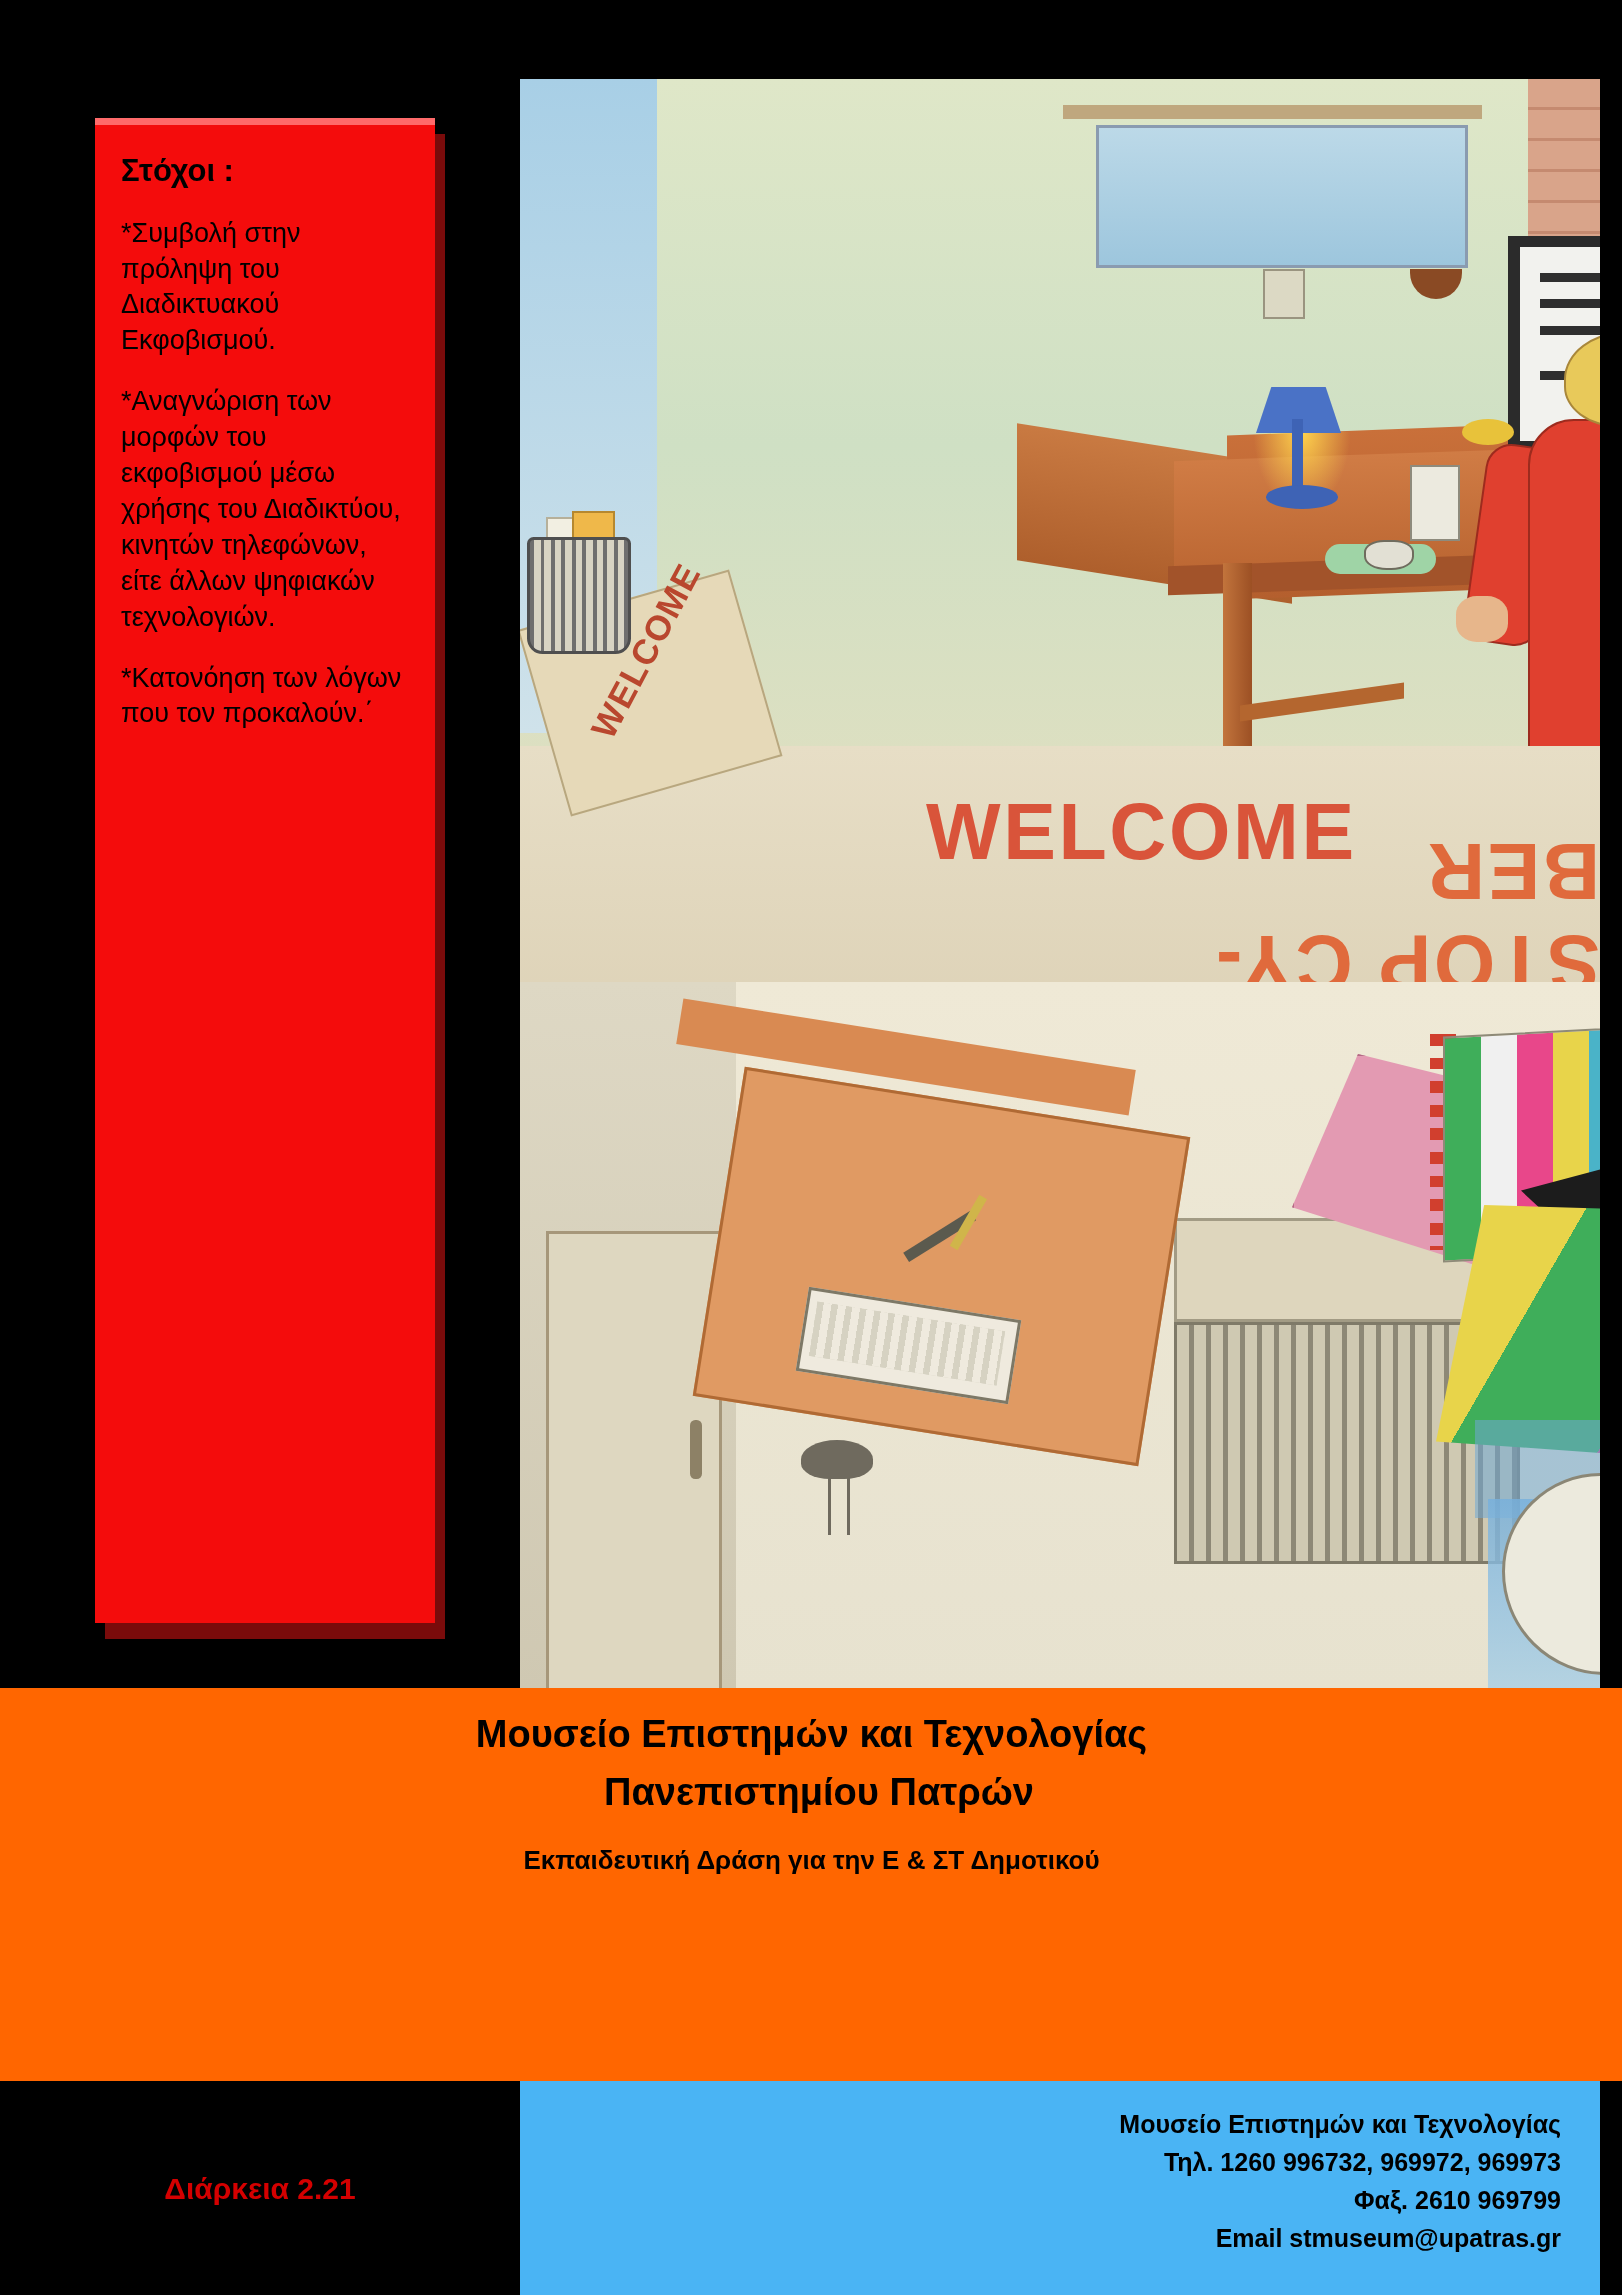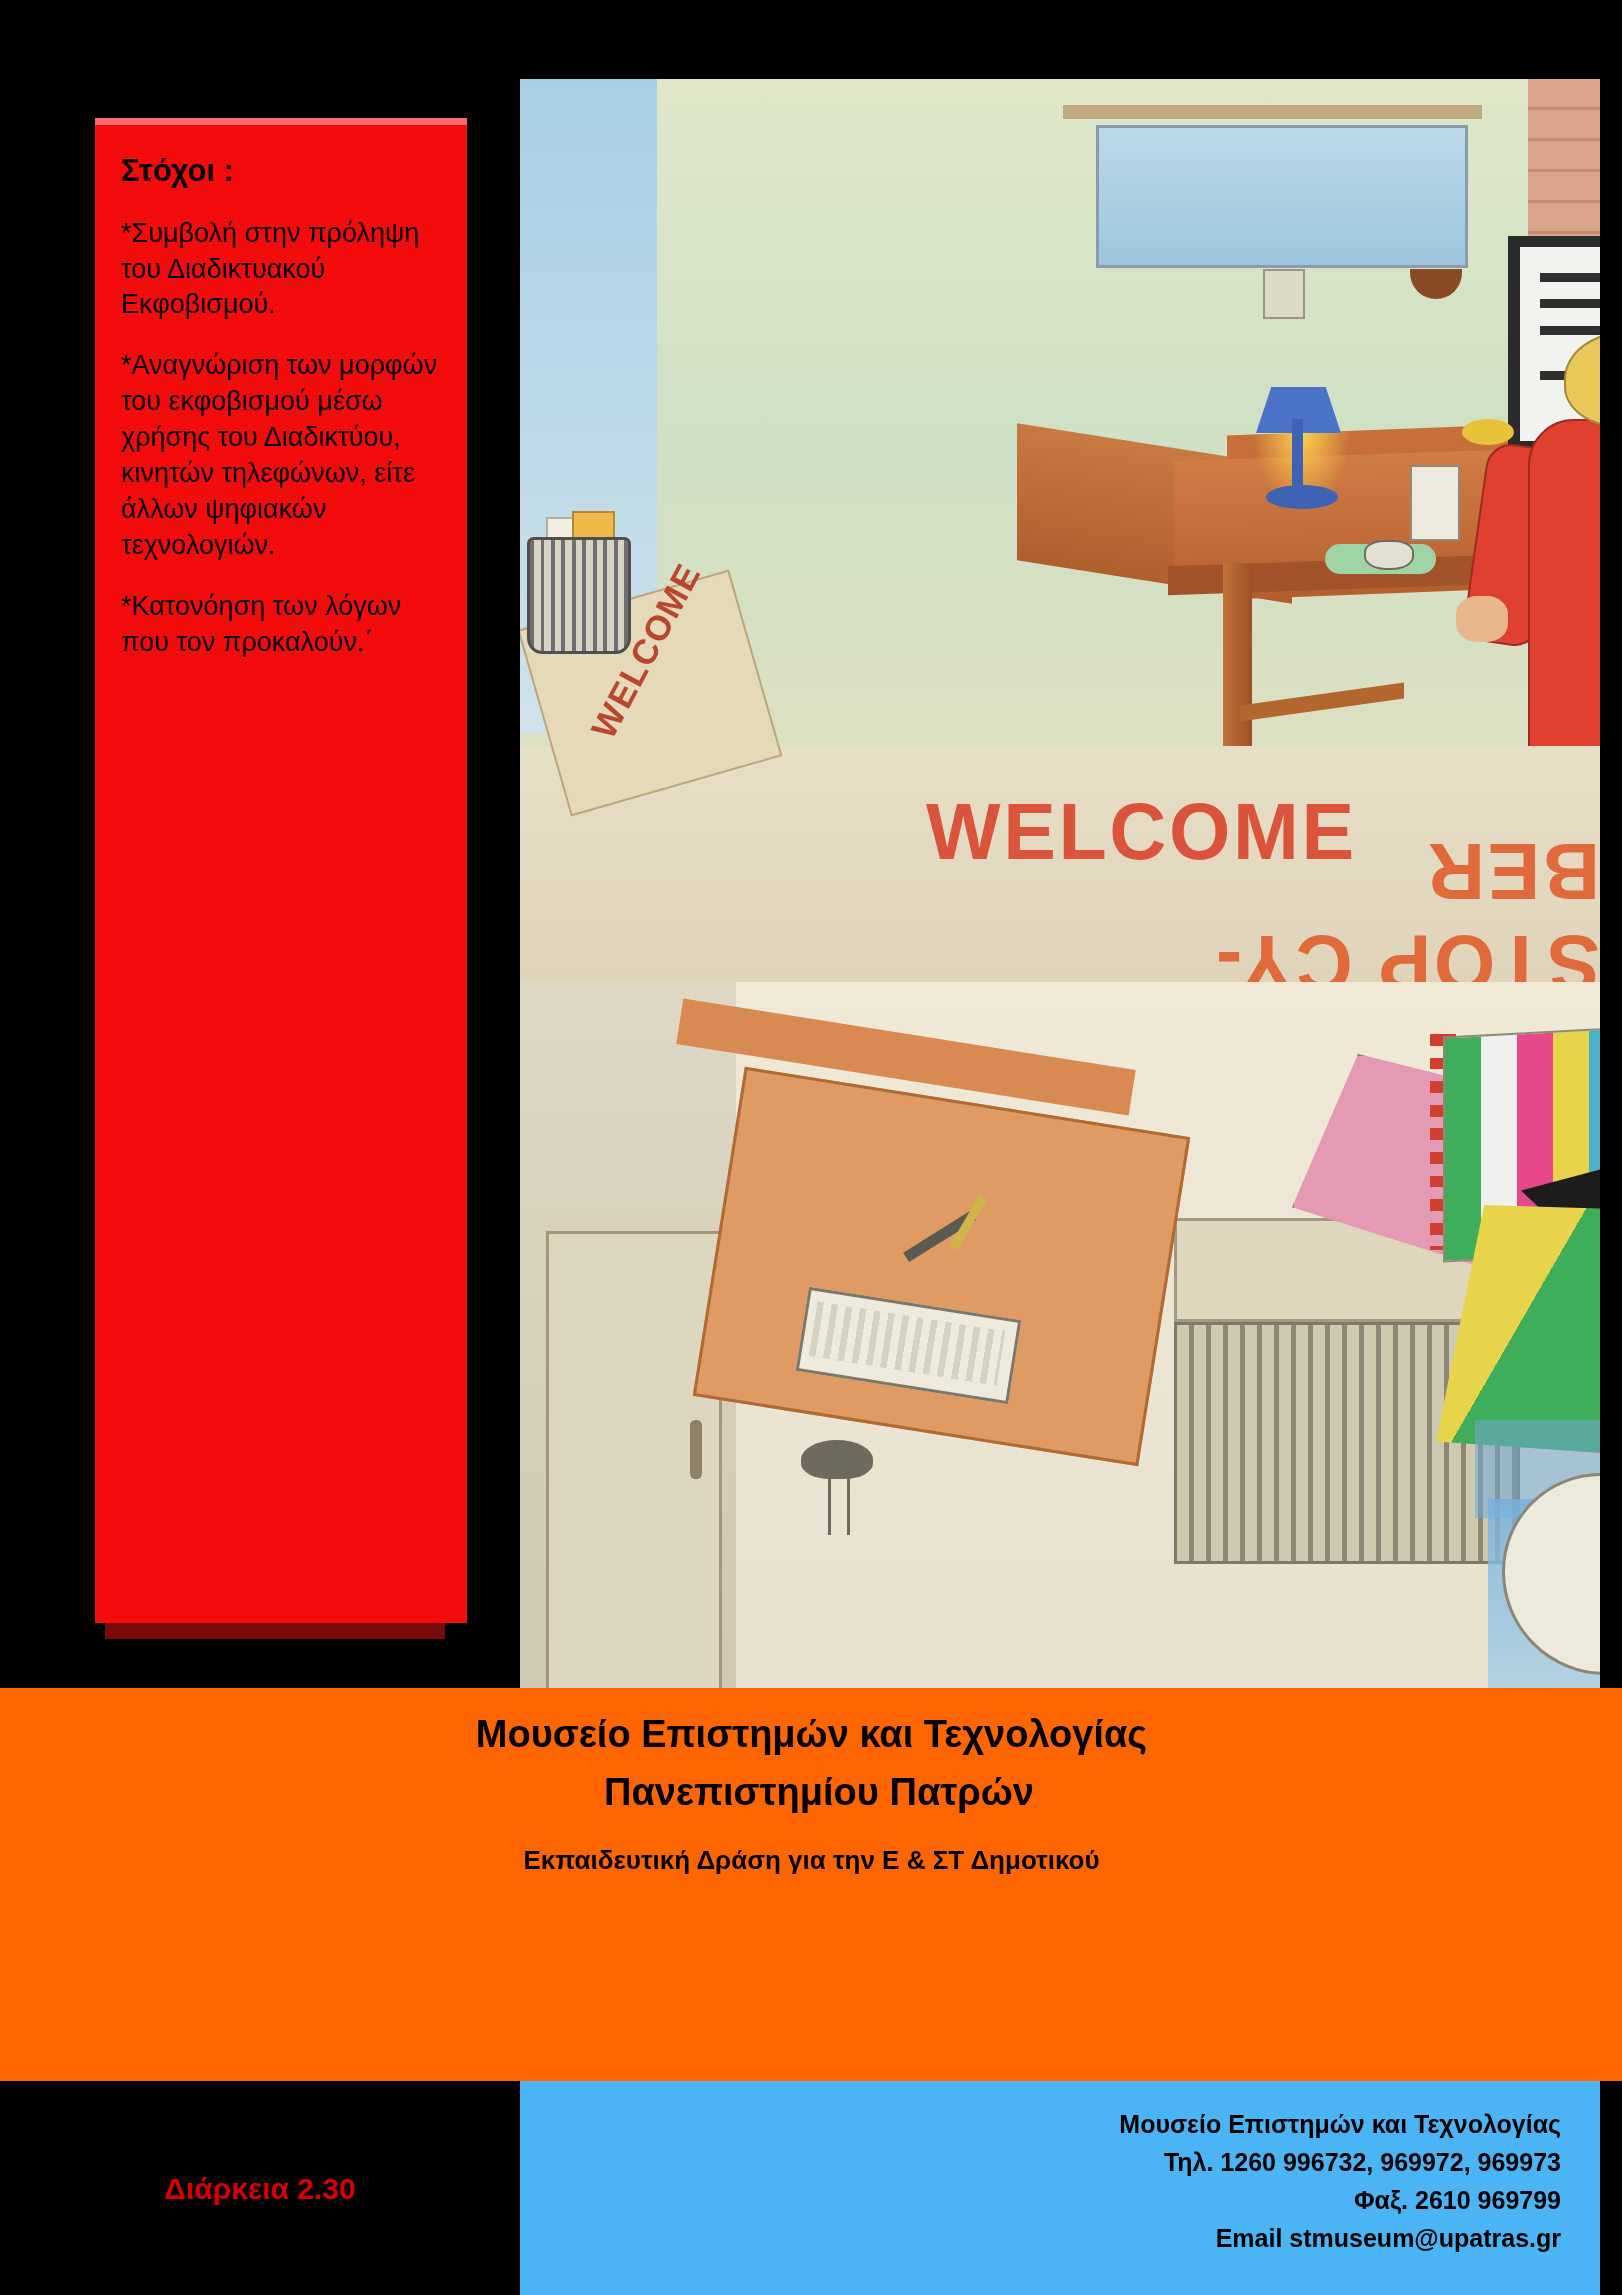--- a/index.html
+++ b/index.html
@@ -50,21 +50,21 @@
     left: 105px;
     top: 134px;
     width: 340px;
     height: 1505px;
     background: #7a0b0b;
   }
   #goals-box {
     position: absolute;
     left: 95px;
     top: 118px;
-    width: 372px;
+    width: 340px;
     height: 1505px;
     background: #f40c0c;
     box-sizing: border-box;
     padding: 36px 26px 19.6px 26px;
     color: #000000;
   }
   #goals-box .goals-title {
     font-size: 31px;
     font-weight: bold;
     margin: 0 0 27.5px 0;
@@ -572,21 +572,21 @@
   </div>
 
   <div id="orange-band">
     <p class="org1">Μουσείο Επιστημών και Τεχνολογίας</p>
     <p class="org2">Πανεπιστημίου Πατρών</p>
     <p class="subtitle">Εκπαιδευτική Δράση για την Ε &amp; ΣΤ Δημοτικού</p>
   </div>
 
   <div id="bottom-strip"></div>
   <div id="duration">
-    <span class="dur-text">Διάρκεια  2.30</span>
+    <span class="dur-text">Διάρκεια  2.21</span>
   </div>
   <div id="contact-box">
     <div class="cline">Μουσείο Επιστημών και Τεχνολογίας</div>
     <div class="cline">Τηλ. 1260 996732, 969972, 969973</div>
     <div class="cline">Φαξ. 2610 969799</div>
     <div class="cline">Email stmuseum@upatras.gr</div>
   </div>
 
 </div>
 

